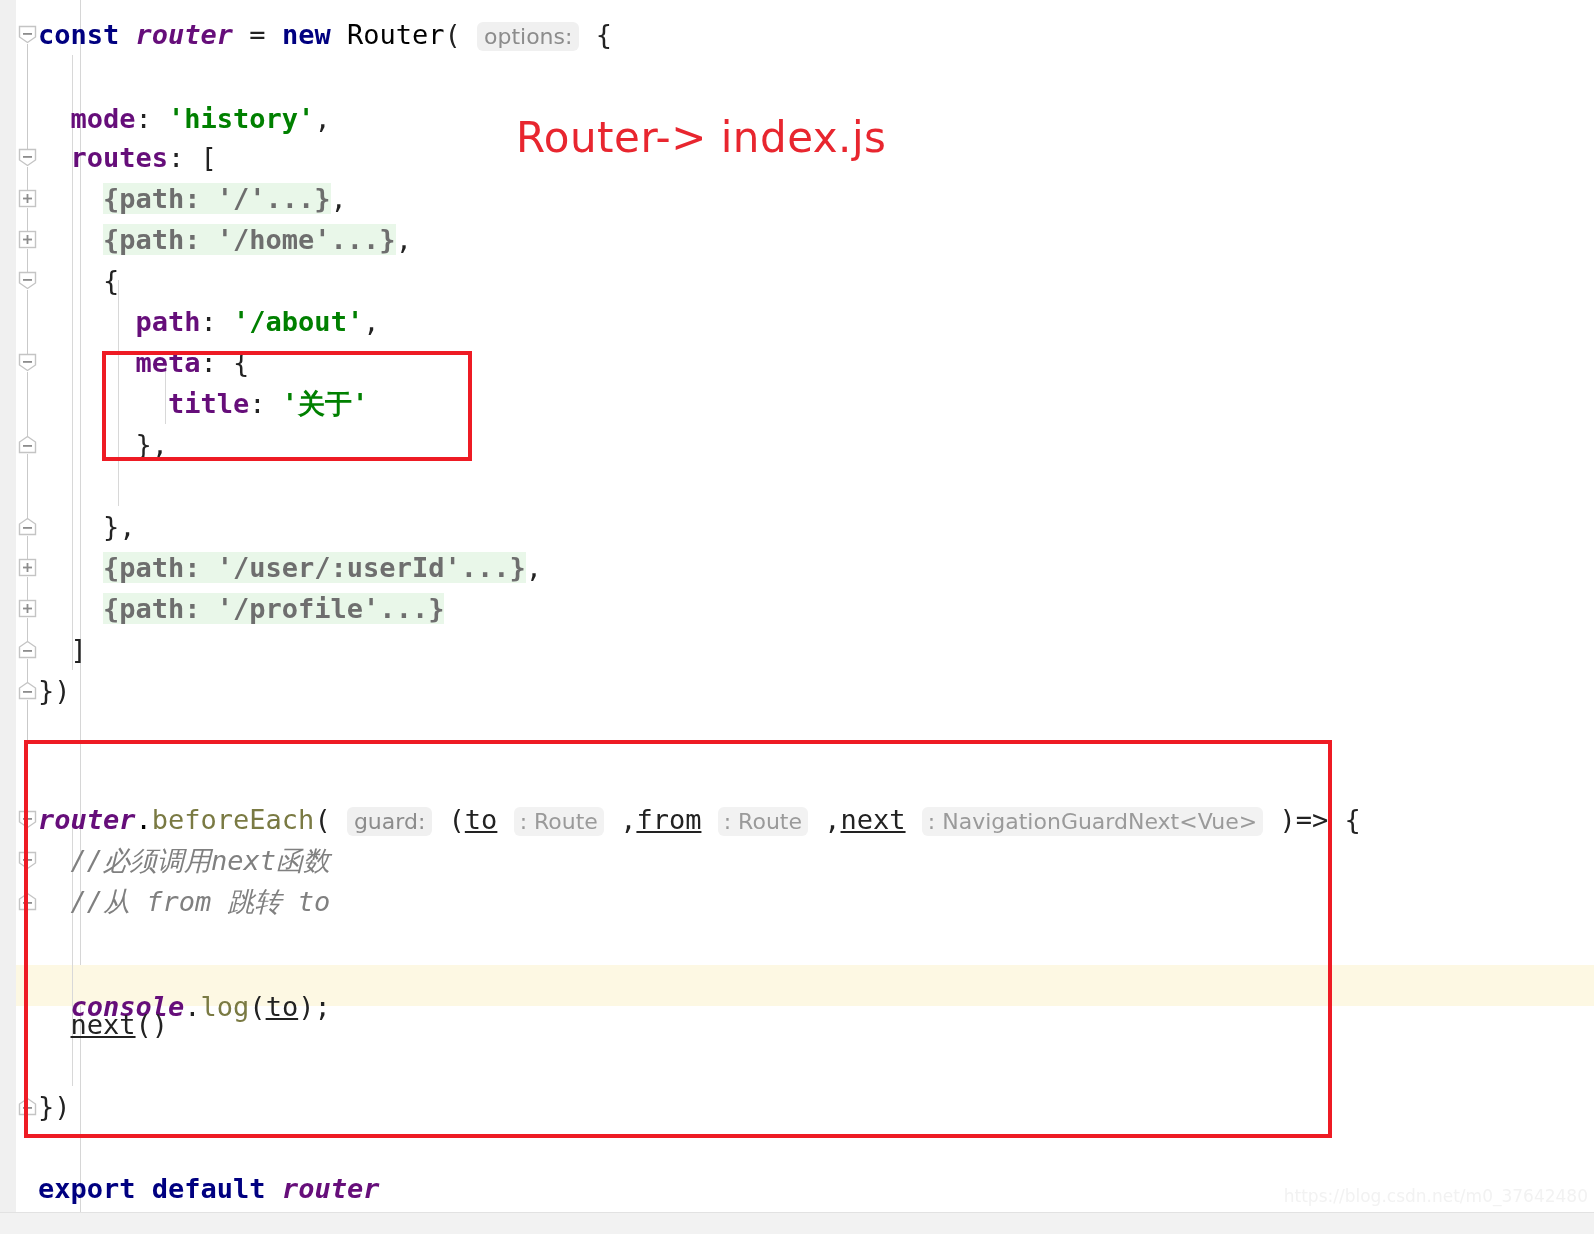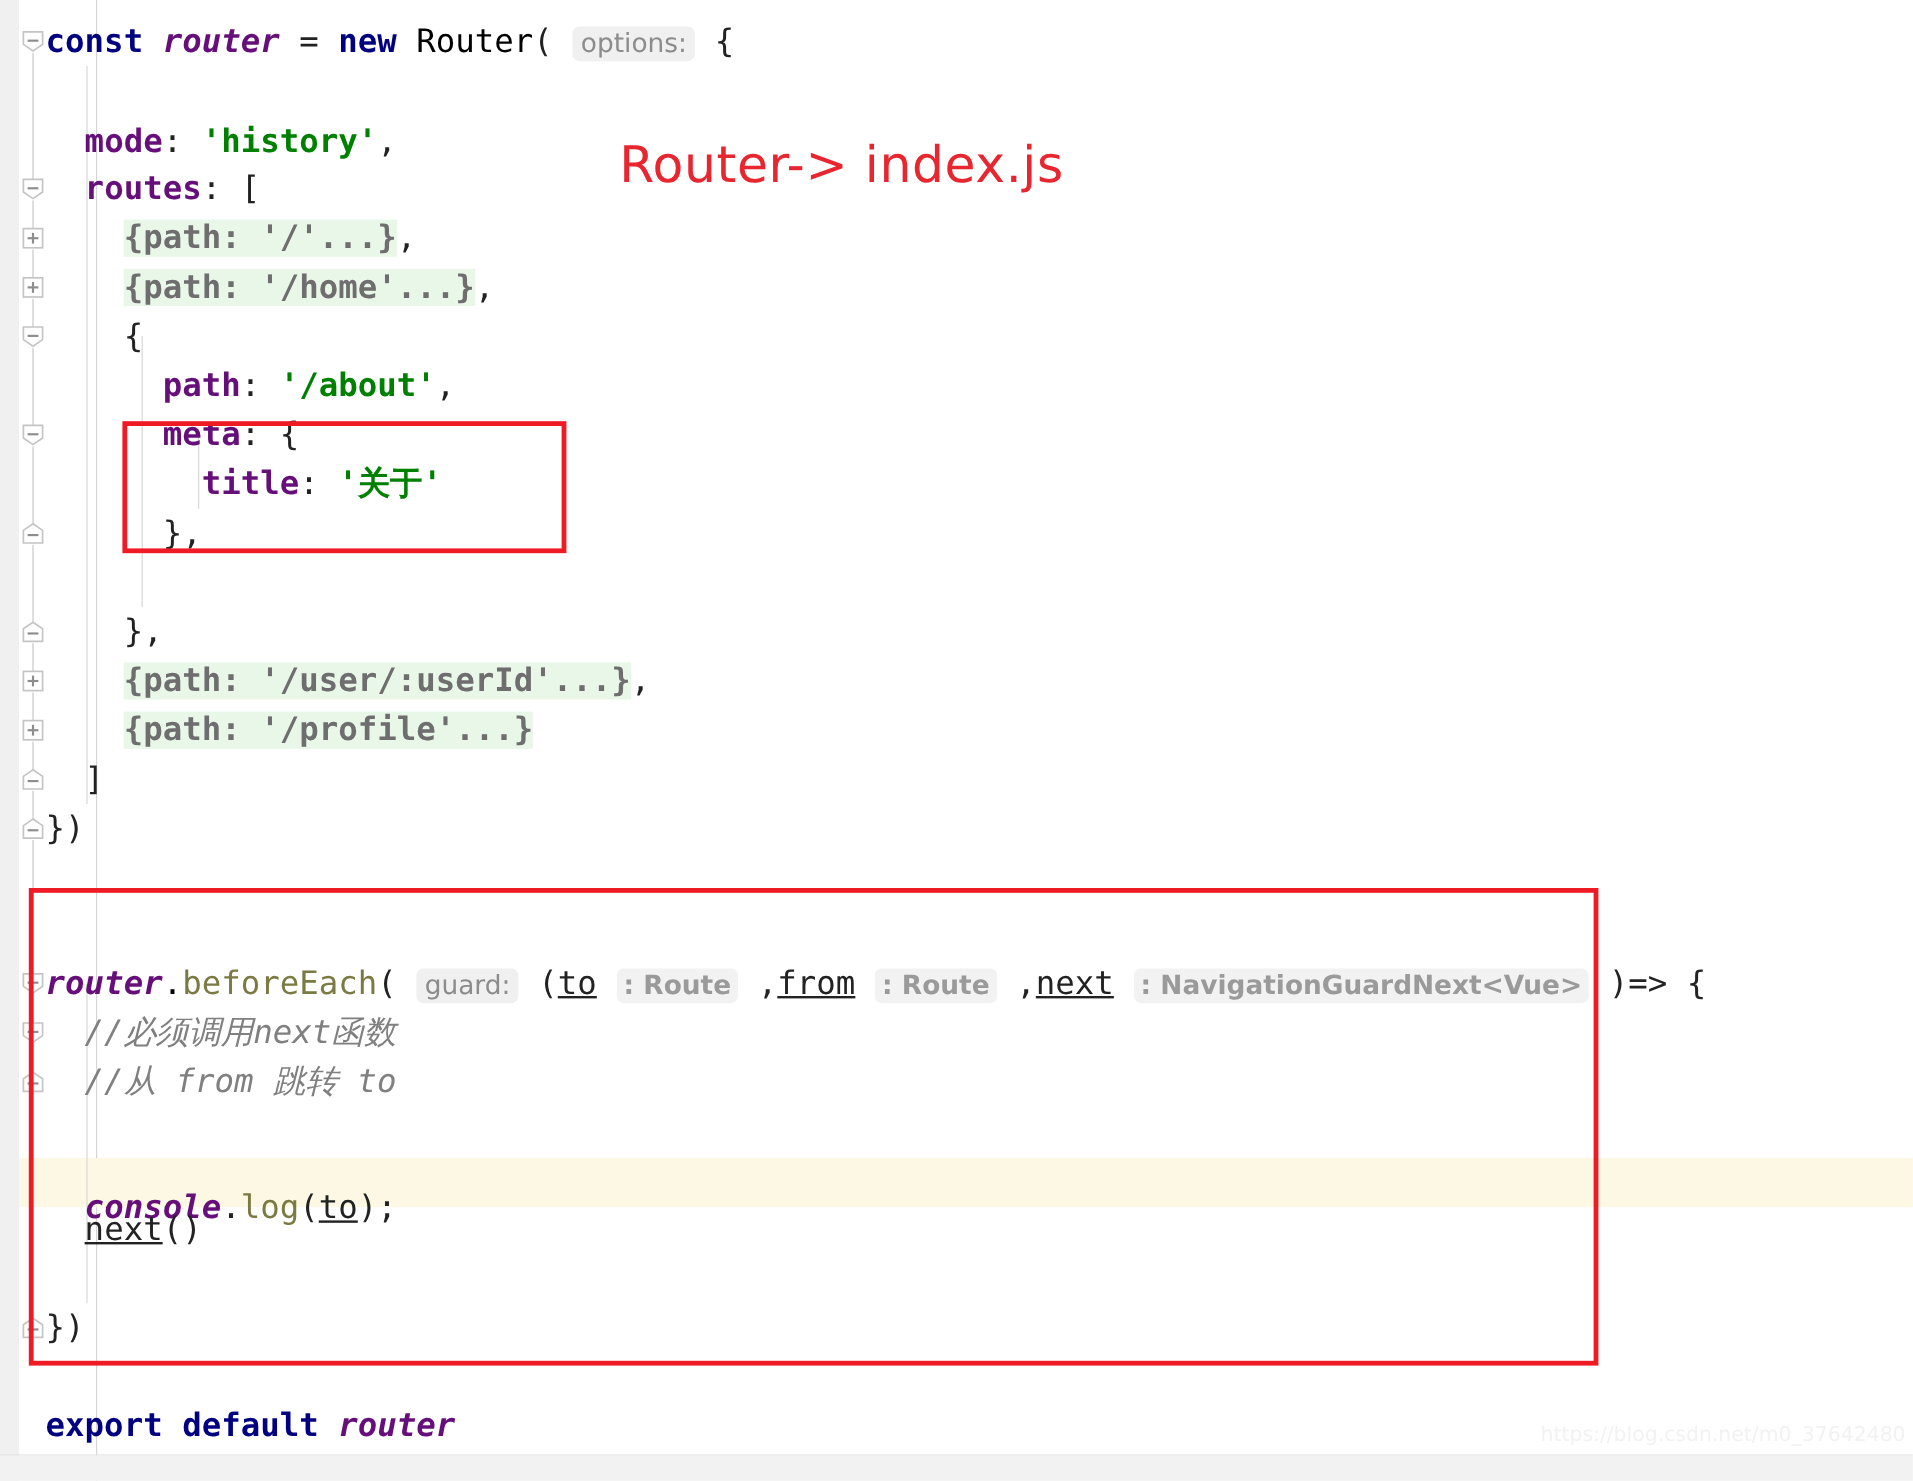--- a/index.html
+++ b/index.html
@@ -103,21 +103,21 @@
     font-weight: normal;
     font-style: normal;
     border-radius: 6px;
     padding: 2px 7px;
   }
   .hint-t {
     background: #f2f2f2;
     color: #9a9a9a;
     font-family: "DejaVu Sans", "Liberation Sans", sans-serif;
     font-size: 22px;
-    font-weight: bold;
+    font-weight: normal;
     border-radius: 6px;
     padding: 2px 6px;
   }
 
   
   #caret-line {
     position: absolute;
     left: 16px; top: 965px;
     width: 1578px; height: 41px;
     background: #fdf8e3;

